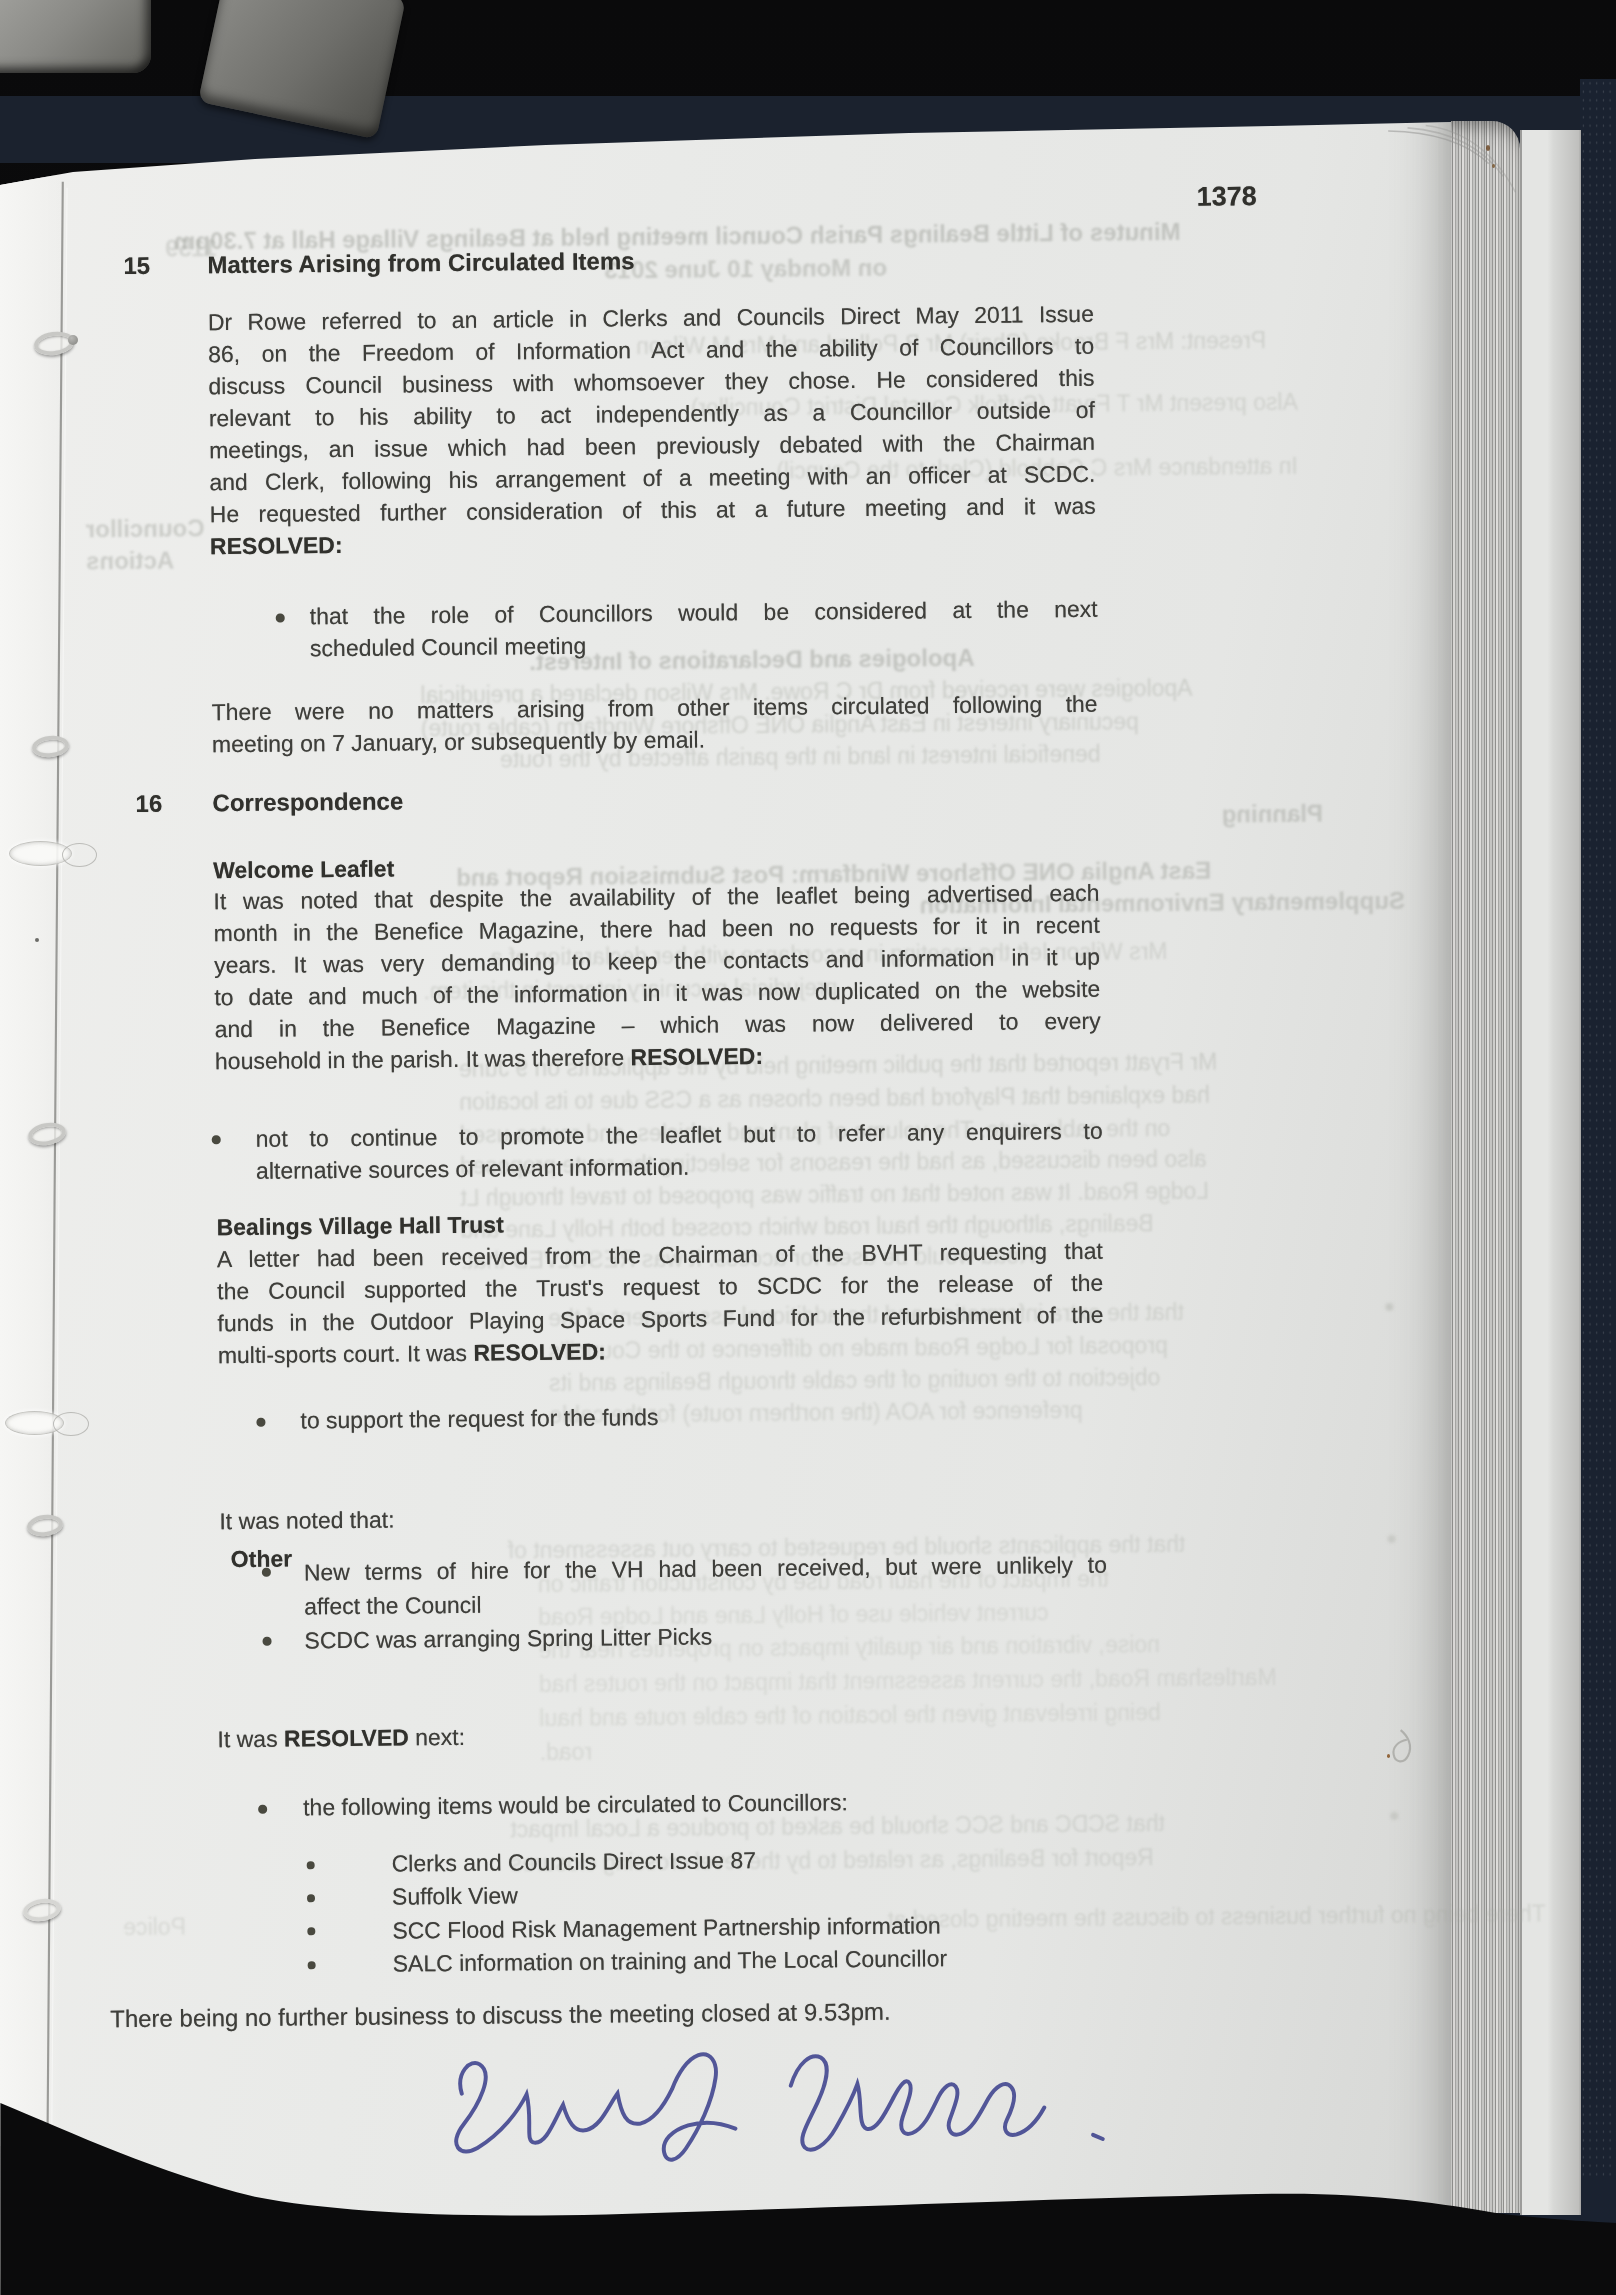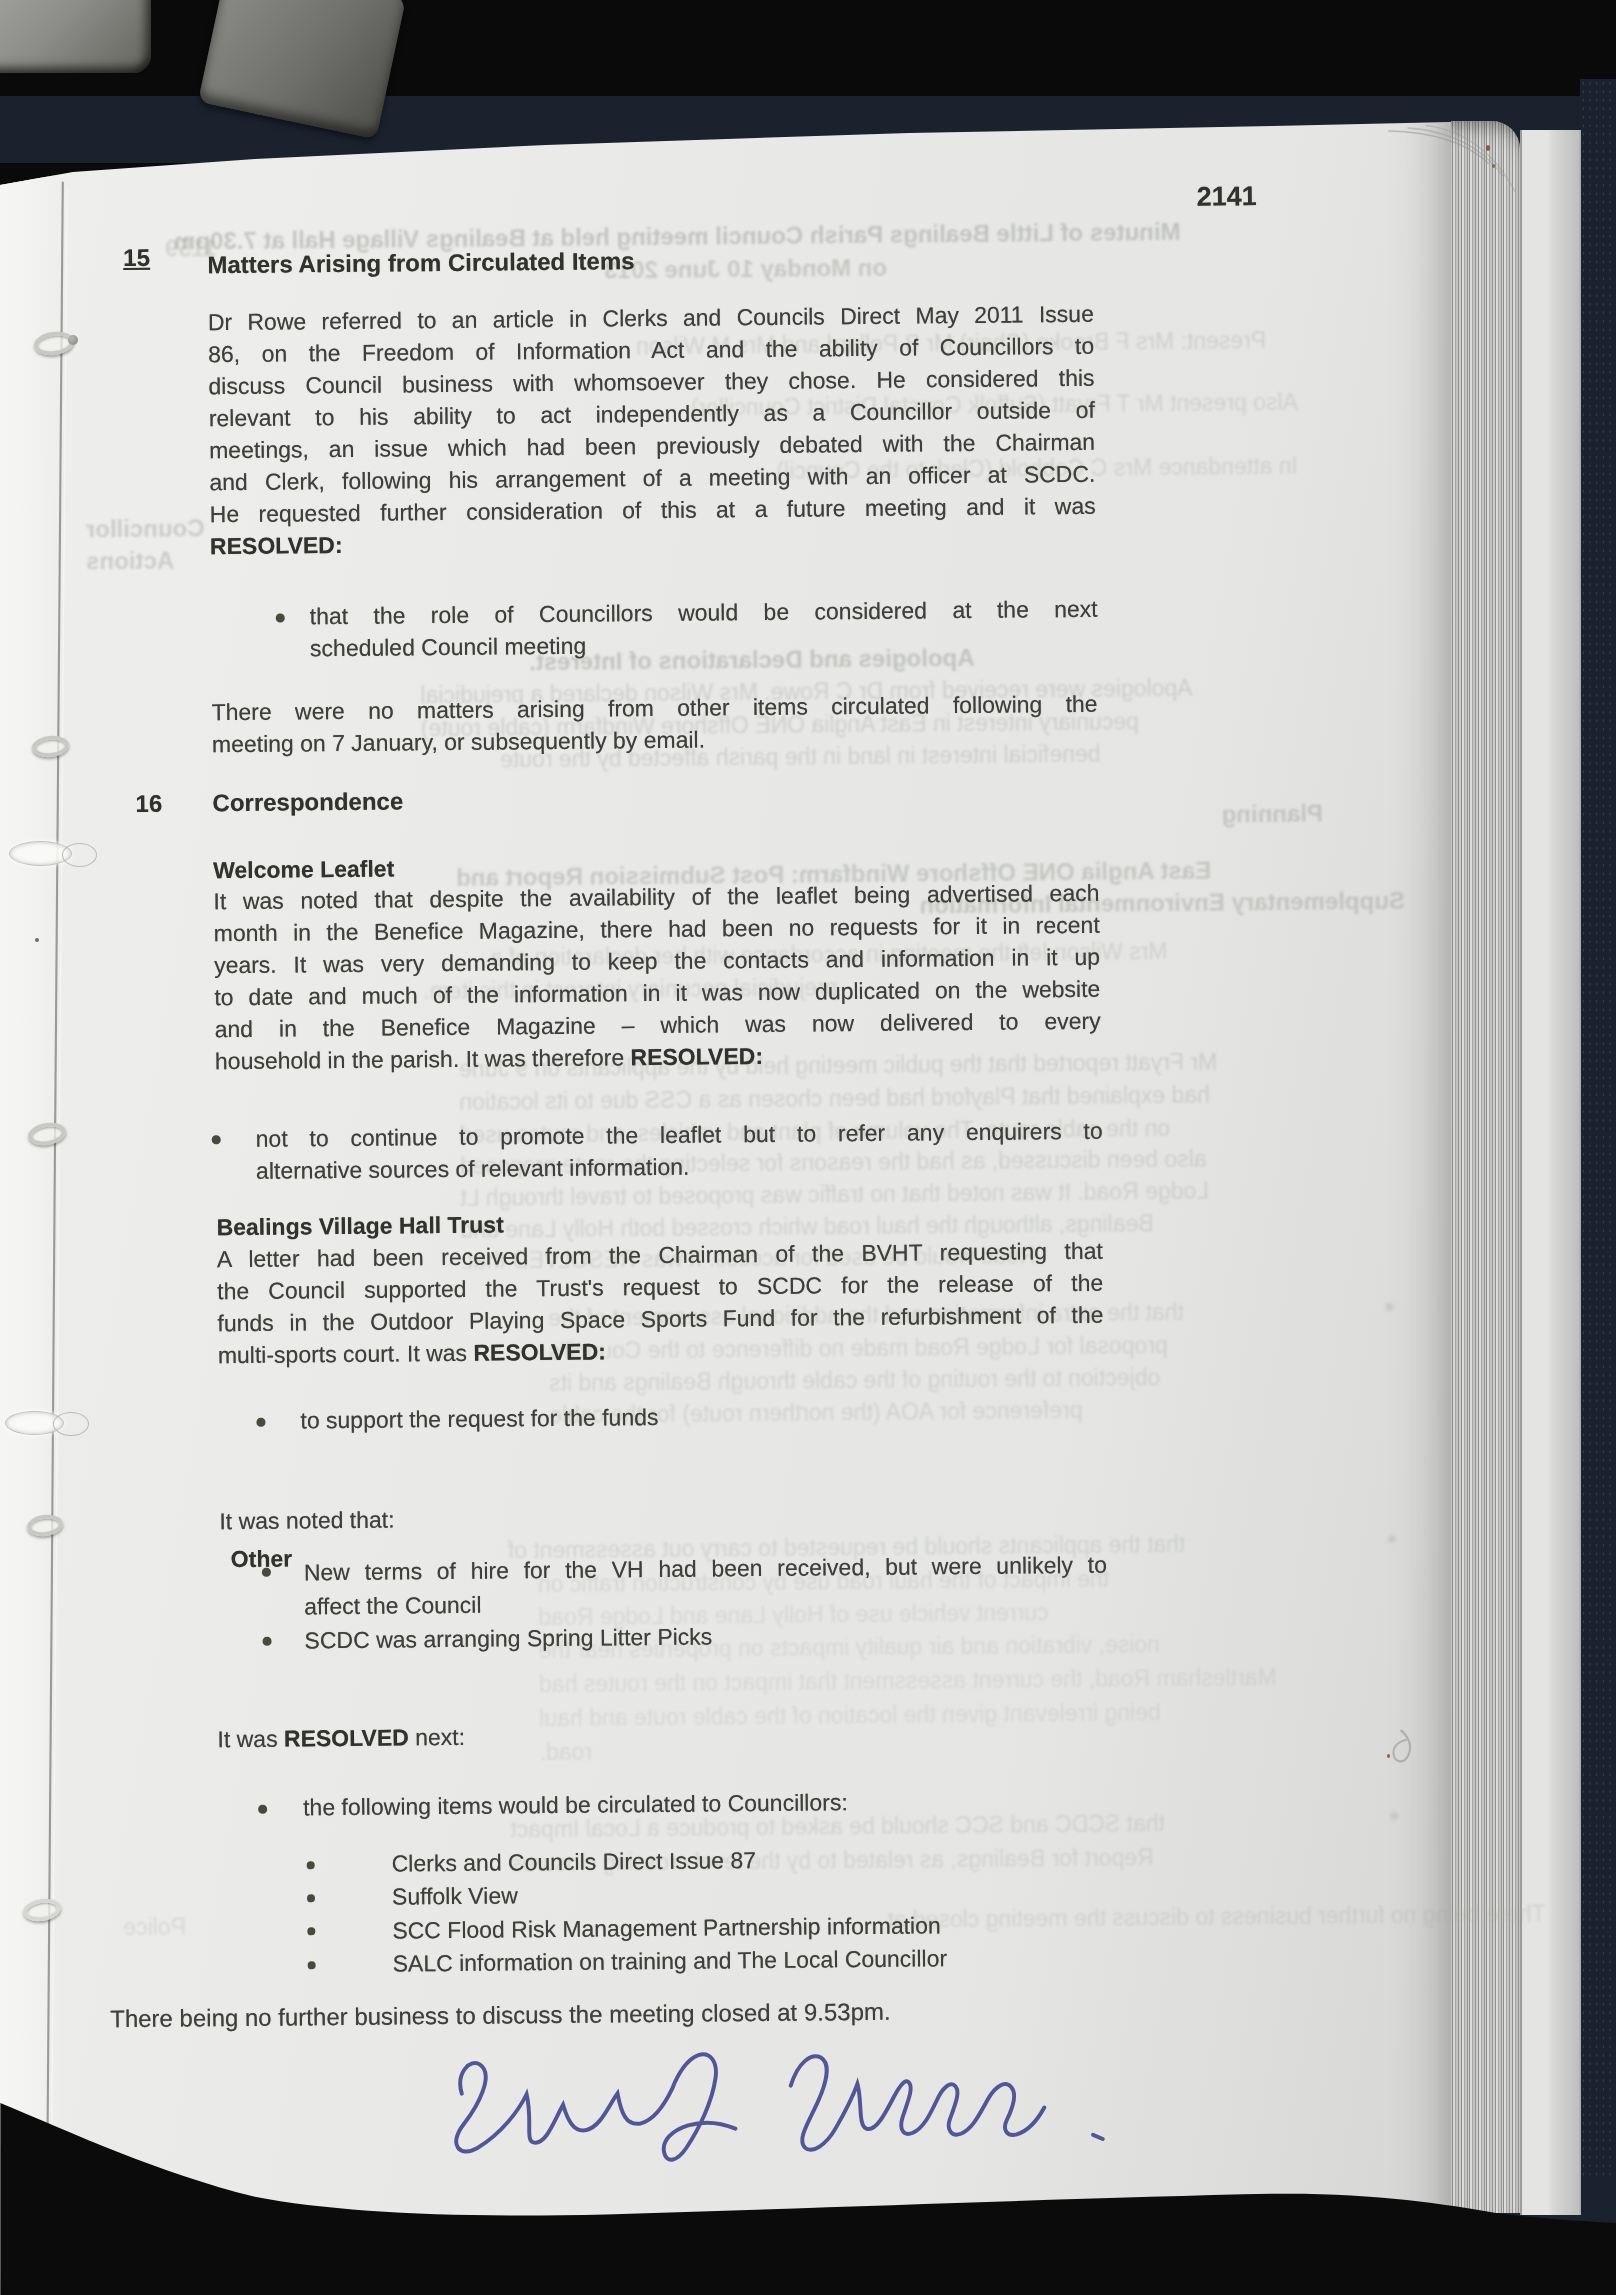--- a/index.html
+++ b/index.html
@@ -122,23 +122,23 @@
     <div class="g" style="left:533px;top:1737px;opacity:.3;">road.</div>
     <div class="g" style="left:503px;top:1814px;opacity:.34;">that SCDC and SCC should be asked to produce a Local Impact</div>
     <div class="g" style="left:503px;top:1848px;opacity:.34;">Report for Bealings, as related to by the level crossing closures</div>
     <div class="g" style="left:879px;top:1908px;opacity:.32;">There being no further business to discuss the meeting closed at</div>
     <div class="g" style="left:115px;top:1908px;opacity:.3;">Police</div>
     <div class="gdot" style="left:1383px;top:1309px;opacity:.4;"></div>
     <div class="gdot" style="left:1383px;top:1541px;opacity:.35;"></div>
     <div class="gdot" style="left:1383px;top:1818px;opacity:.35;"></div>
   </div>
 
-  <div class="txt b" style="left:1205px;top:185px;font-size:27px;">2141</div>
-
-  <div class="txt b h" style="left:131px;top:236px;text-decoration:underline;">15</div>
+  <div class="txt b" style="left:1205px;top:185px;font-size:27px;">1378</div>
+
+  <div class="txt b h" style="left:131px;top:244px;">15</div>
   <div class="txt b h" style="left:215px;top:244px;">Matters Arising from Circulated Items</div>
 
   <div class="txt" style="left:215px;top:301px;width:886px;">
     <div class="jl">Dr Rowe referred to an article in Clerks and Councils Direct May 2011 Issue</div>
     <div class="jl">86, on the Freedom of Information Act and the ability of Councillors to</div>
     <div class="jl">discuss Council business with whomsoever they chose.  He considered this</div>
     <div class="jl">relevant to his ability to act independently as a Councillor outside of</div>
     <div class="jl">meetings, an issue which had been previously debated with the Chairman</div>
     <div class="jl">and Clerk, following his arrangement of a meeting with an officer at SCDC.</div>
     <div class="jl">He requested further consideration of this at a future meeting and it was</div>

